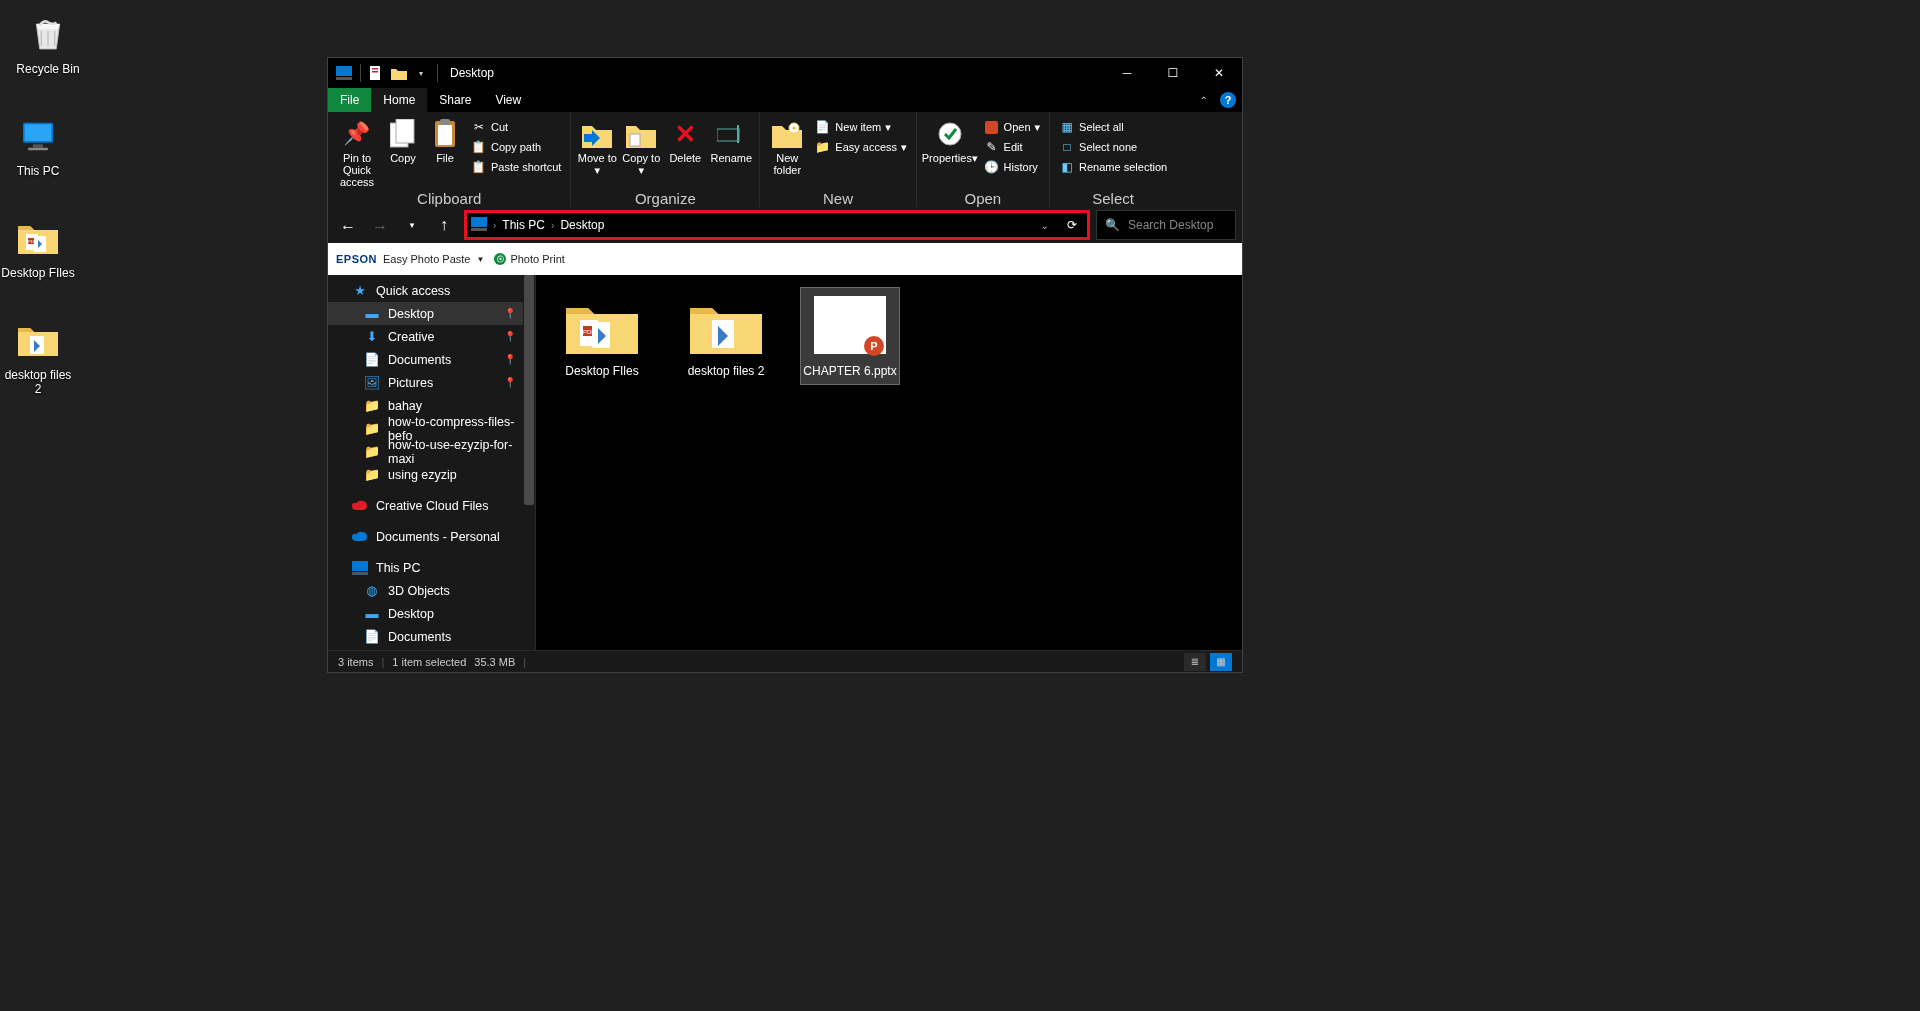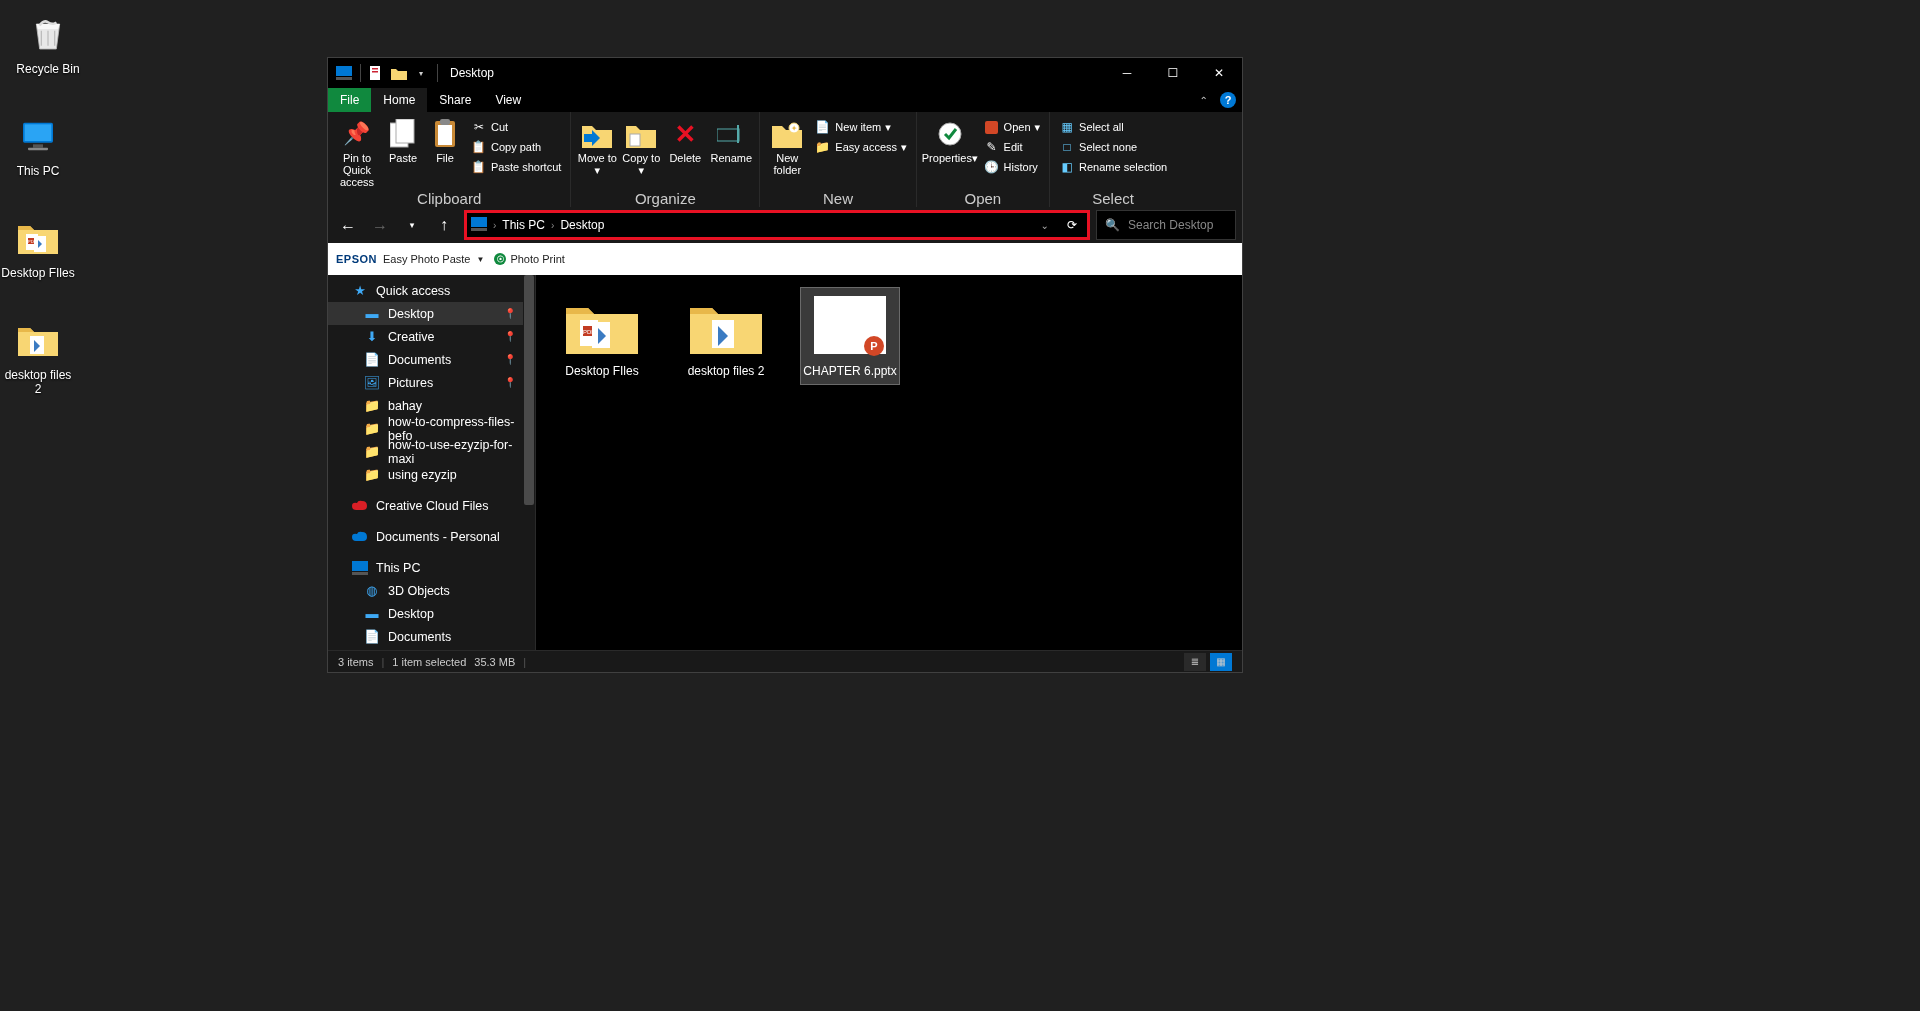--- a/index.html
+++ b/index.html
@@ -196,21 +196,21 @@
           <div class="ico" style="color:#777;">📌</div>
           <div class="lbl">Pin to Quick access</div>
         </div>
         <div class="bigbtn" style="width:38px;">
           <div class="ico">
               <svg width="26" height="30" viewBox="0 0 26 30">
                 <rect x="0" y="4" width="18" height="24" fill="#fff" stroke="#aaa"></rect>
                 <rect x="6" y="0" width="18" height="24" fill="#fff" stroke="#aaa"></rect>
               </svg>
             </div>
-          <div class="lbl">Paste</div>
+          <div class="lbl">Copy</div>
         </div>
         <div class="bigbtn" style="width:38px;">
           <div class="ico">
               <svg width="24" height="30" viewBox="0 0 24 30">
                 <rect x="2" y="2" width="20" height="26" rx="2" fill="#c88936"></rect>
                 <rect x="5" y="6" width="14" height="20" fill="#fff"></rect>
                 <rect x="7" y="0" width="10" height="6" rx="2" fill="#888"></rect>
               </svg>
             </div>
           <div class="lbl">File</div>

